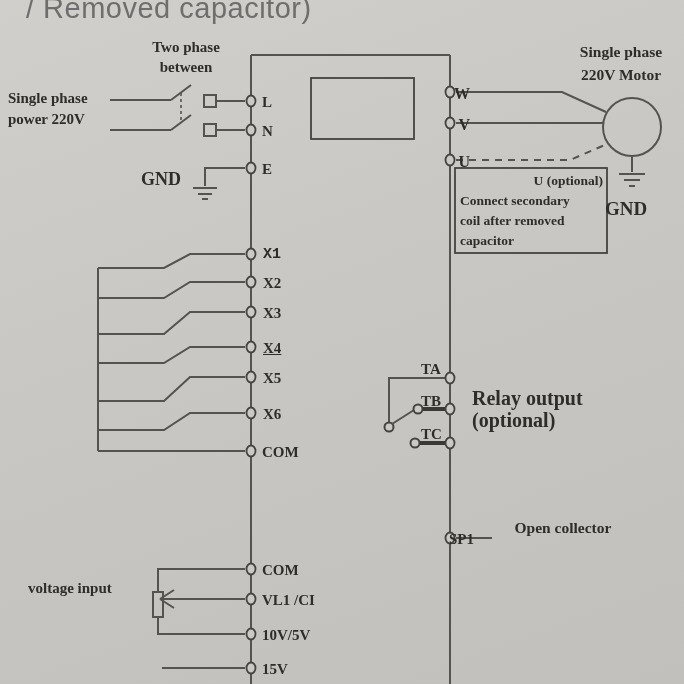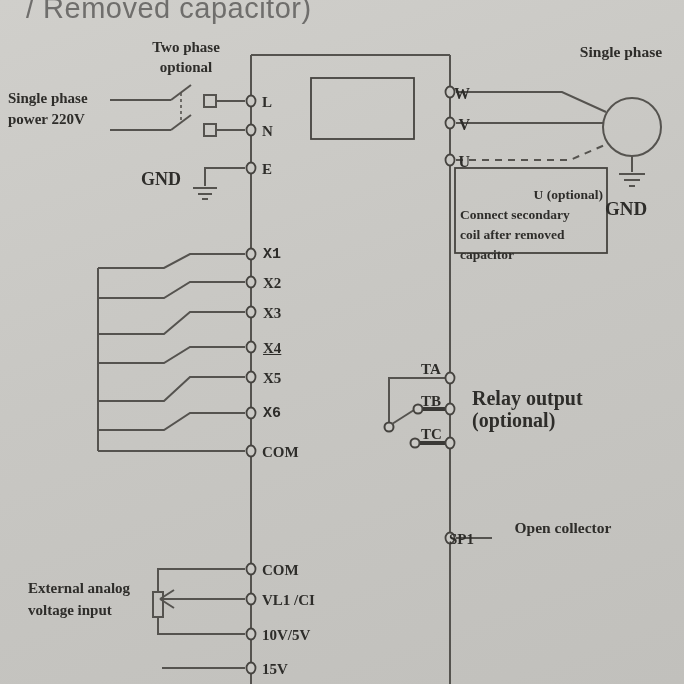--- a/index.html
+++ b/index.html
@@ -126,67 +126,67 @@
       <ellipse class="node" cx="450" cy="409" rx="4.5" ry="5.5"></ellipse>
       <ellipse class="node" cx="450" cy="443" rx="4.5" ry="5.5"></ellipse>
       <ellipse class="node" cx="450" cy="538" rx="4.5" ry="5.5"></ellipse>
     </g>
   </svg>
 
   <div class="title">/ Removed capacitor)</div>
 
   <div class="lbl center" style="left:140px;top:37px;width:92px;font-size:15px;">
     <div>Two phase</div>
-    <div>optional</div>
+    <div>between</div>
   </div>
 
   <div class="lbl" style="left:8px;top:88px;font-size:15px;line-height:21px;">
     <div>Single phase</div>
     <div>power 220V</div>
   </div>
 
   <div class="lbl" style="left:141px;top:167px;font-size:18px;">GND</div>
 
 
   <div class="lbl center" style="left:566px;top:40px;width:110px;font-size:15.5px;line-height:23px;">
     <div>Single phase</div>
+    <div>220V Motor</div>
   </div>
 
-  <div class="lbl boxtext" style="left:460px;top:185px;width:143px;line-height:20px;font-family:Liberation Serif, serif;">
+  <div class="lbl boxtext" style="left:460px;top:171px;width:143px;line-height:20px;font-family:Liberation Serif, serif;">
     <div style="text-align:right;">U (optional)</div>
     <div>Connect secondary</div>
     <div>coil after removed</div>
     <div>capacitor</div>
   </div>
 
   <div class="lbl" style="left:605px;top:196px;font-size:19px;">GND</div>
 
   <div class="lbl" style="left:472px;top:387px;font-size:20px;line-height:22px;">
     <div>Relay output</div>
     <div>(optional)</div>
   </div>
 
   <div class="lbl center" style="left:498px;top:517px;width:130px;font-size:15.5px;line-height:21px;">
     <div>Open collector</div>
   </div>
 
   <div class="lbl" style="left:28px;top:577px;font-size:15px;line-height:22px;">
-    <div>External analog</div>
     <div>voltage input</div>
   </div>
 
   <div class="lbl term" style="left:262px;top:92px;">L</div>
   <div class="lbl term" style="left:262px;top:121px;">N</div>
   <div class="lbl term" style="left:262px;top:159px;">E</div>
   <div class="lbl term" style="left:263px;top:245px;font-family:Liberation Mono, monospace;">X1</div>
   <div class="lbl term" style="left:263px;top:273px;">X2</div>
   <div class="lbl term" style="left:263px;top:303px;">X3</div>
   <div class="lbl term" style="left:263px;top:338px;text-decoration:underline;">X4</div>
   <div class="lbl term" style="left:263px;top:368px;">X5</div>
-  <div class="lbl term" style="left:263px;top:404px;font-family:Liberation Mono, monospace;">X6</div>
+  <div class="lbl term" style="left:263px;top:404px;">X6</div>
   <div class="lbl term" style="left:262px;top:442px;">COM</div>
   <div class="lbl term" style="left:262px;top:560px;">COM</div>
   <div class="lbl term" style="left:262px;top:590px;">VL1 /CI</div>
   <div class="lbl term" style="left:262px;top:625px;">10V/5V</div>
   <div class="lbl term" style="left:262px;top:659px;">15V</div>
 
   <div class="lbl term term-r" style="right:244px;top:83px;font-size:16px;">W</div>
   <div class="lbl term term-r" style="right:244px;top:114px;font-size:16px;">V</div>
   <div class="lbl term term-r" style="right:244px;top:151px;font-size:16px;">U</div>
   <div class="lbl term" style="left:421px;top:359px;">TA</div>

